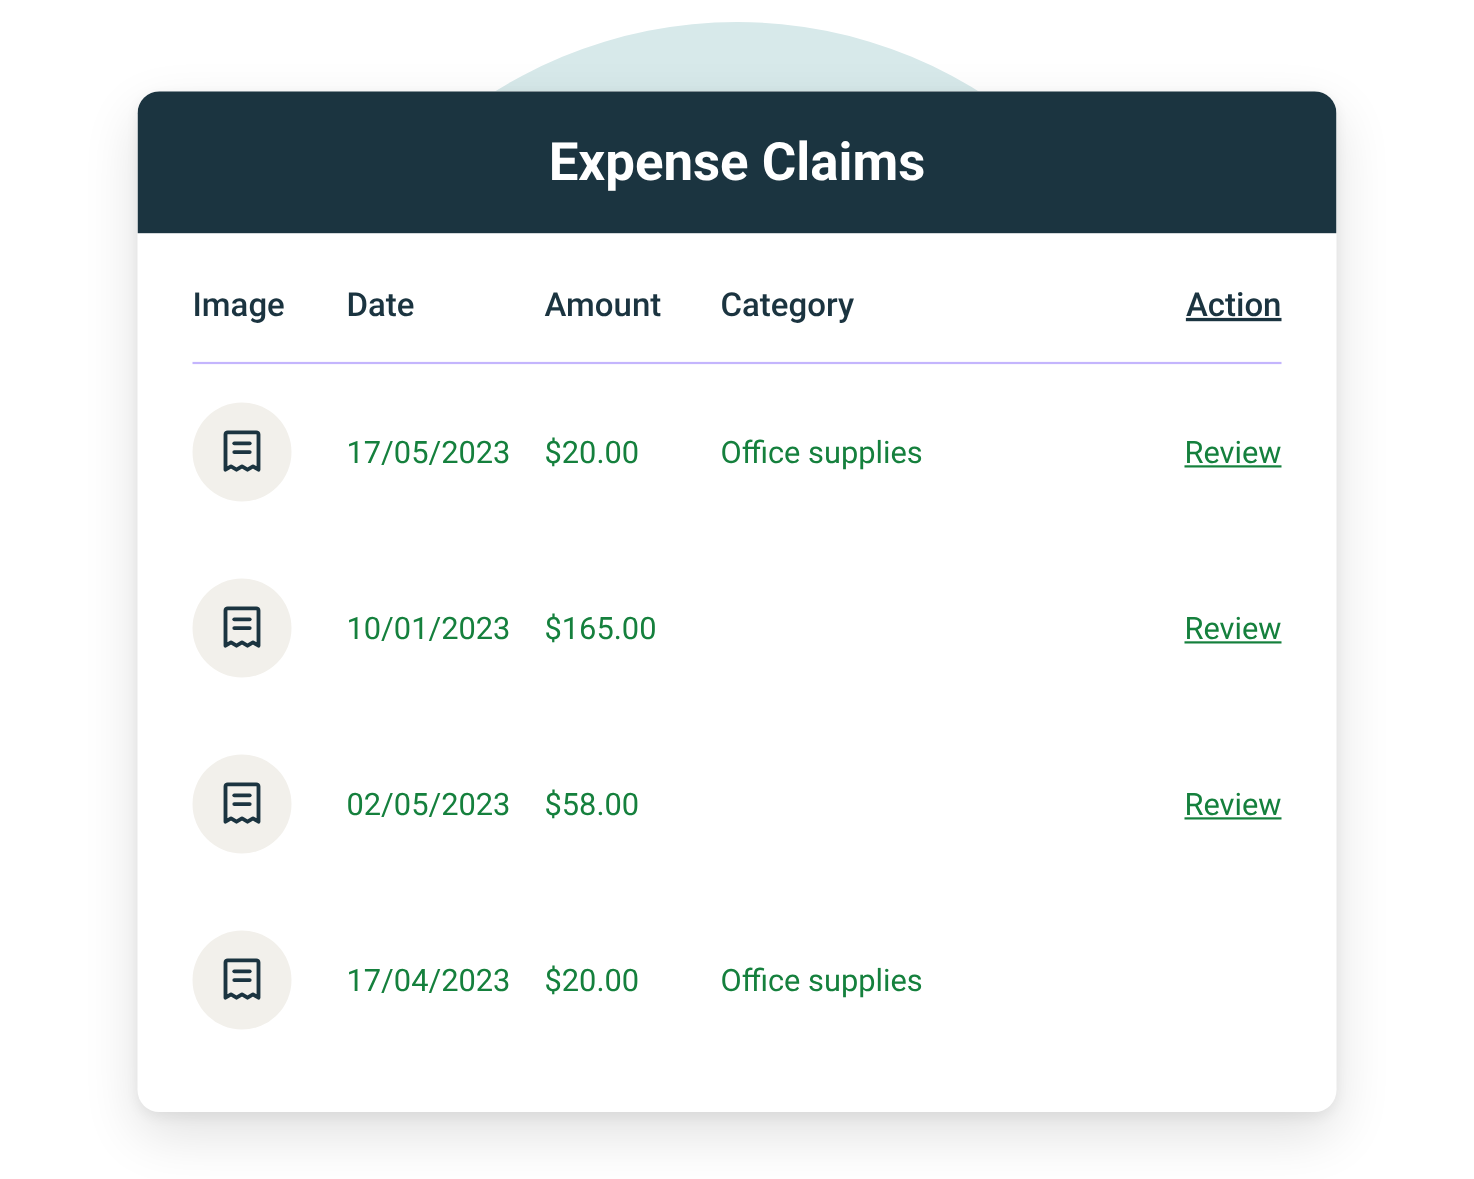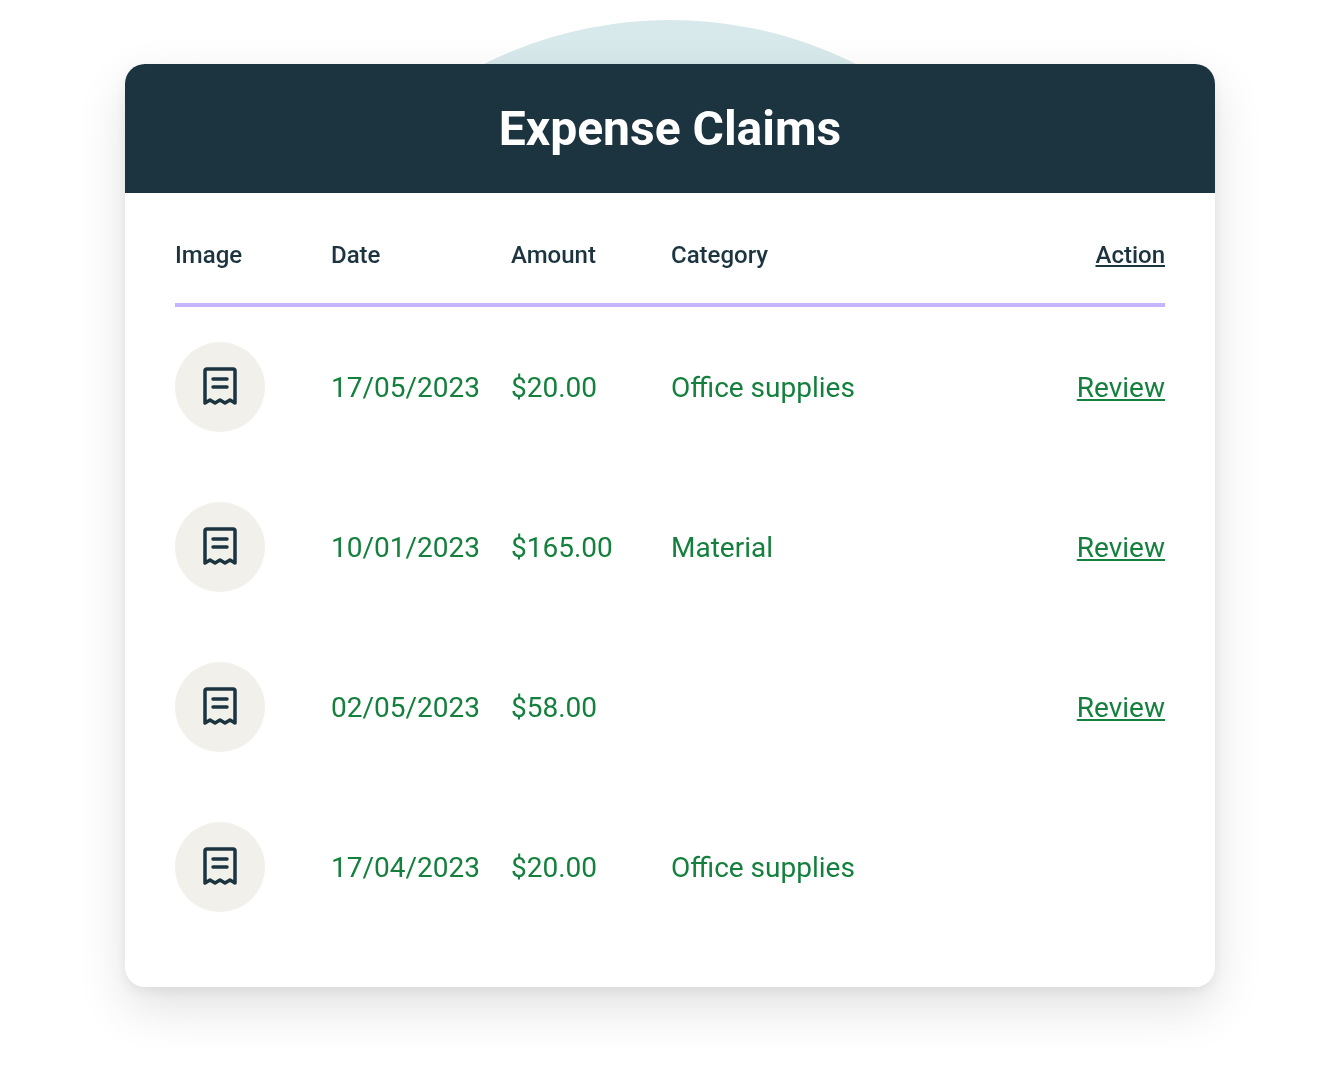--- a/index.html
+++ b/index.html
@@ -21,21 +21,21 @@
       height: 830px;
       border-radius: 50%;
       background: #d7e9ea;
       top: 20px;
       left: 50%;
       transform: translateX(-50%);
       z-index: 0;
     }
     .card {
       position: absolute;
-      top: 64px;
+      top: 83px;
       left: 125px;
       width: 1090px;
       background: #ffffff;
       border-radius: 20px;
       box-shadow: 0 20px 50px rgba(0,0,0,0.12), 0 4px 12px rgba(0,0,0,0.06);
       z-index: 1;
       overflow: hidden;
     }
     .card-header {
       background: #1b3440;
@@ -45,27 +45,27 @@
       font-size: 48px;
       font-weight: 700;
     }
     .table-wrap {
       padding: 0 50px 40px 50px;
     }
     .table-head {
       display: flex;
       align-items: center;
       padding: 48px 0 34px 0;
-      border-bottom: 4px solid #c4b5fd;
+      border-bottom: 2px solid #c4b5fd;
       color: #1b3440;
-      font-size: 24px;
+      font-size: 30px;
       font-weight: 500;
     }
     .col-image  { width: 140px; }
-    .col-date   { width: 180px; margin-left: 16px; }
+    .col-date   { width: 180px; }
     .col-amount { width: 160px; }
     .col-category { width: 260px; }
     .col-action { flex: 1; text-align: left; display: flex; justify-content: flex-end; align-items: center; gap: 12px; text-decoration: underline; }
     .table-row {
       display: flex;
       align-items: center;
       padding: 35px 0;
       color: #15803d;
       font-size: 28px;
       font-weight: 400;
@@ -149,21 +149,20 @@
         <div class="receipt-badge">
           <svg class="receipt-icon-svg" viewBox="0 0 38 44">
             <path d="M6 4 h26 a2 2 0 0 1 2 2 v32 l-5 -3 l-5 3 l-5 -3 l-5 3 l-5 -3 l-5 3 V6 a2 2 0 0 1 2 -2 z"></path>
             <line x1="12" y1="14" x2="26" y2="14"></line>
             <line x1="12" y1="22" x2="26" y2="22"></line>
           </svg>
         </div>
       </div>
       <div class="col-date">10/01/2023</div>
       <div class="col-amount">$165.00</div>
-      <div class="col-category">Material</div>
       <div class="col-action">
         <span>Review</span>
       </div>
     </div>
 
     <div class="table-row">
       <div class="col-image">
         <div class="receipt-badge">
           <svg class="receipt-icon-svg" viewBox="0 0 38 44">
             <path d="M6 4 h26 a2 2 0 0 1 2 2 v32 l-5 -3 l-5 3 l-5 -3 l-5 3 l-5 -3 l-5 3 V6 a2 2 0 0 1 2 -2 z"></path>

